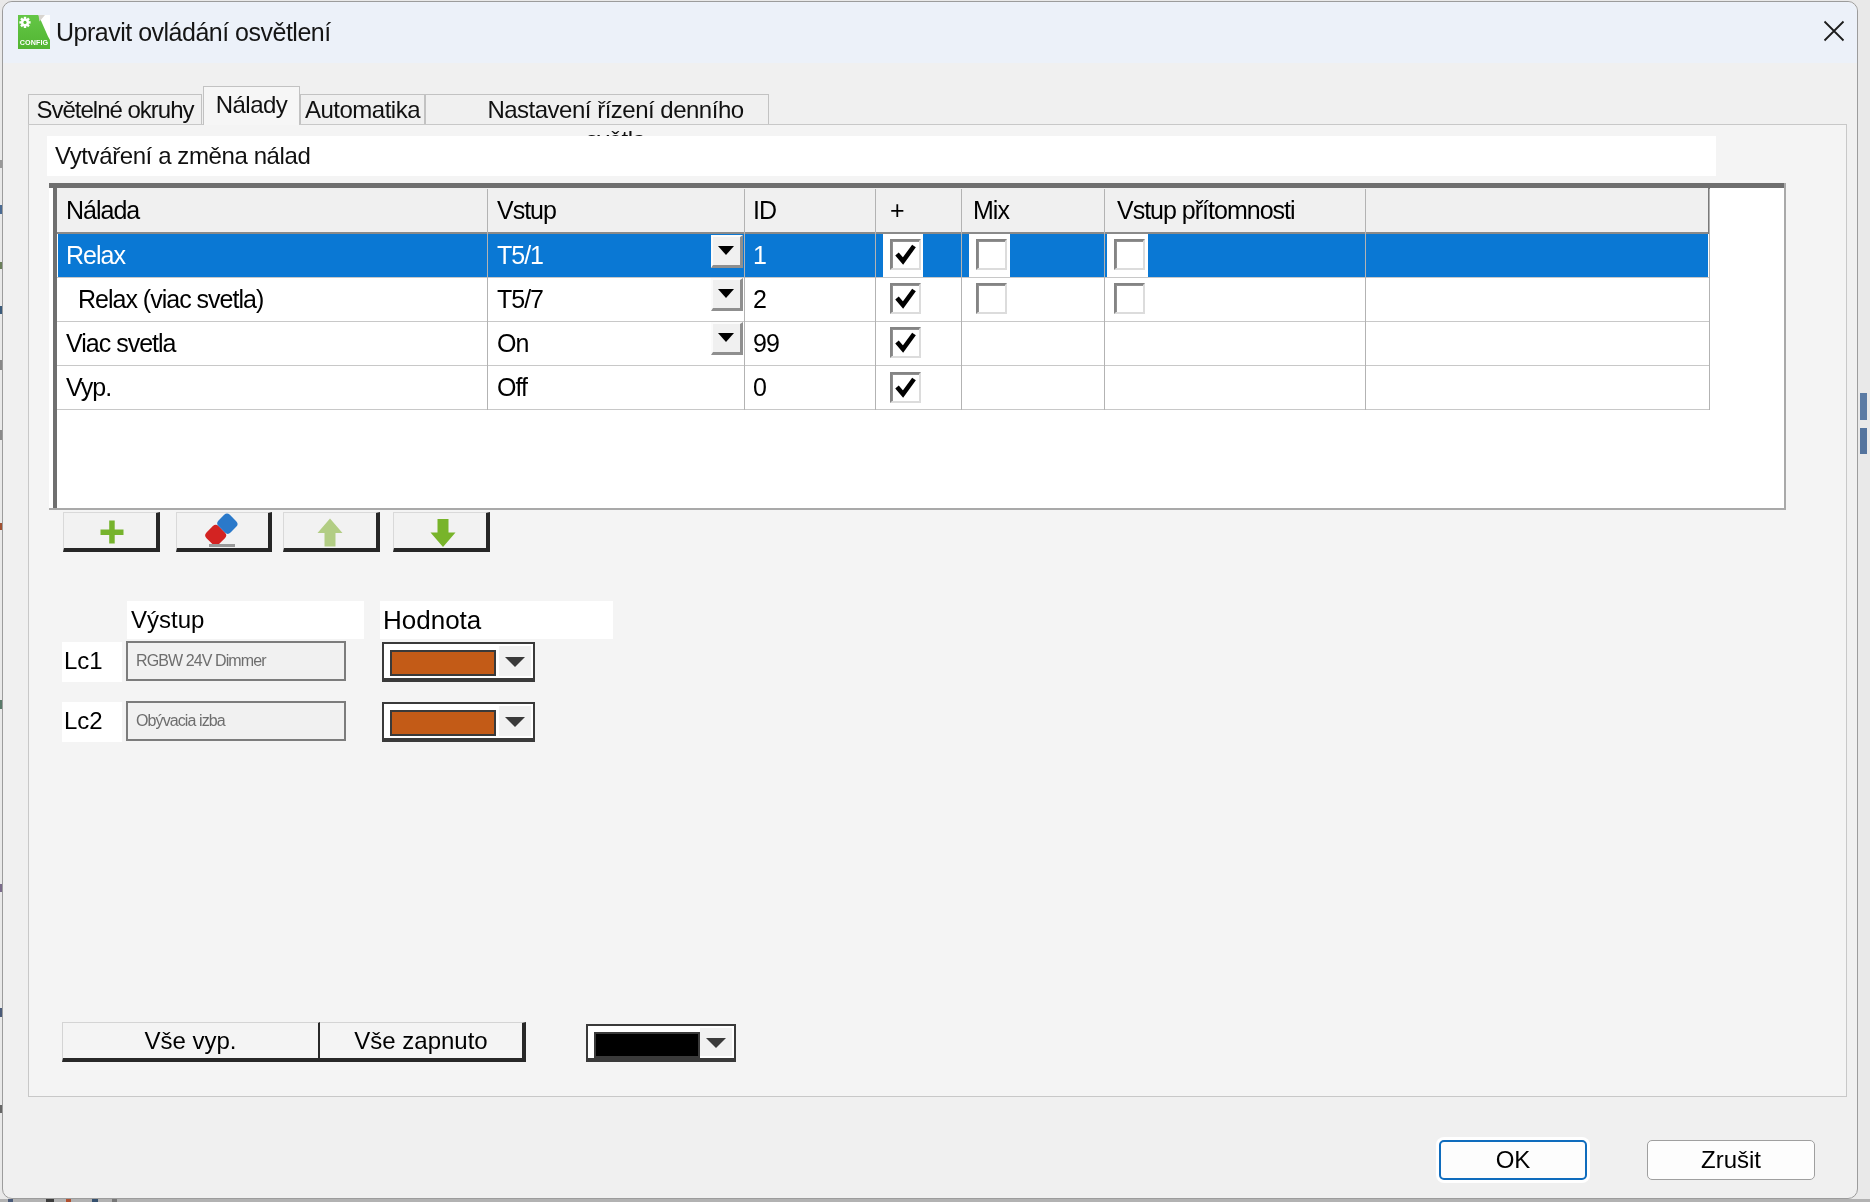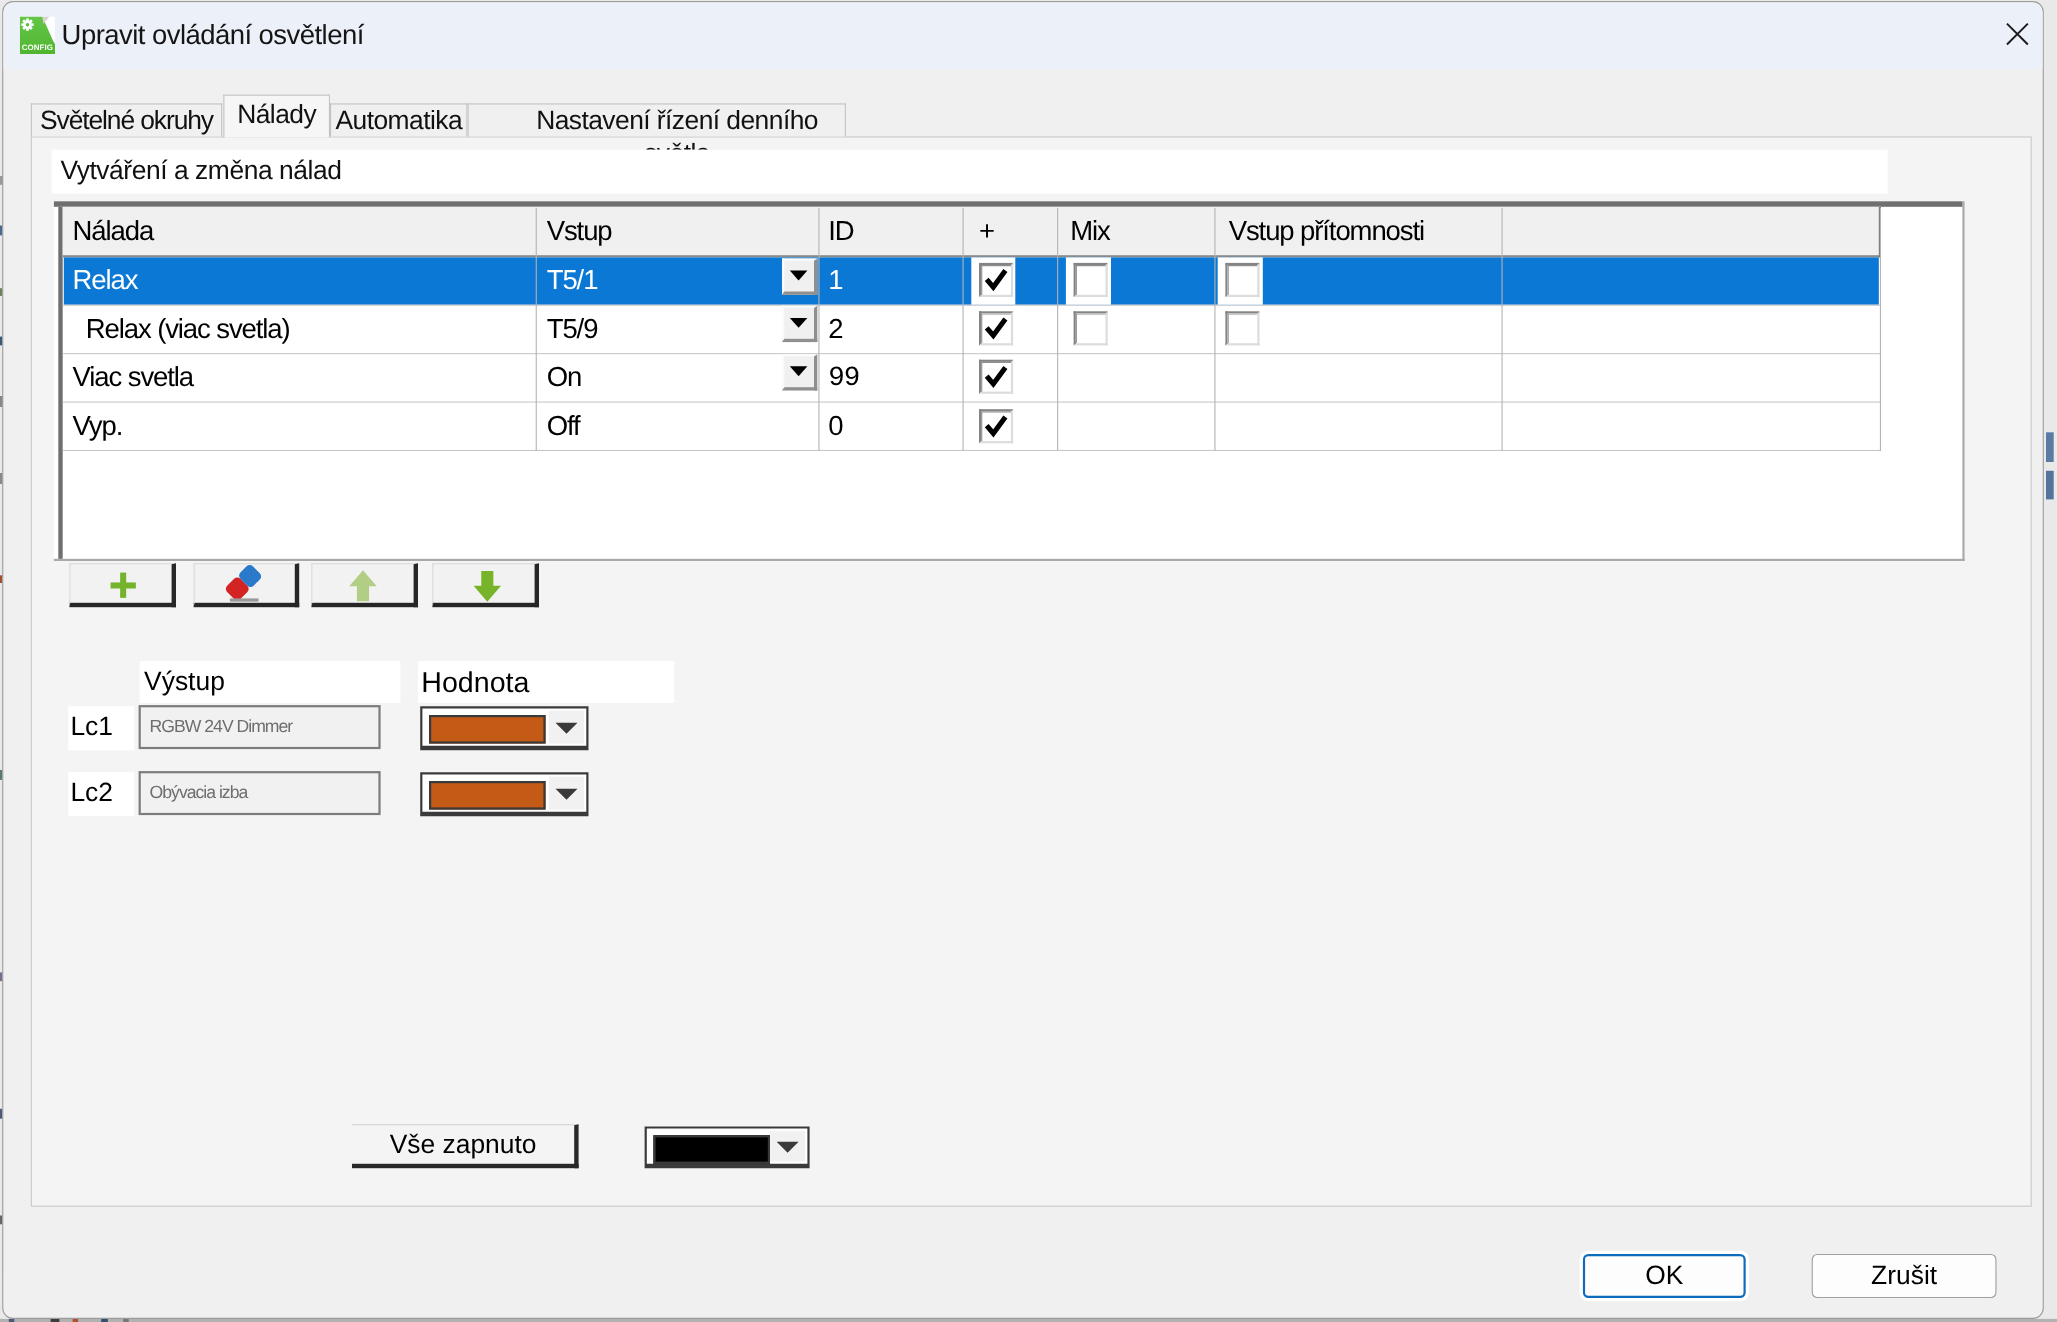--- a/index.html
+++ b/index.html
@@ -124,25 +124,25 @@
   <div class="abs csep" style="left:875px;"></div>
   <div class="abs csep" style="left:961px;"></div>
   <div class="abs csep" style="left:1104px;"></div>
   <div class="abs csep" style="left:1365px;"></div>
   <div class="abs csep" style="left:1709px;"></div>
 
   <div class="abs txt cell selc" style="left:66px;top:234px;">Relax</div>
   <div class="abs txt cell selc" style="left:497px;top:234px;">T5/1</div>
   <div class="abs txt cell selc" style="left:753px;top:234px;">1</div>
   <div class="abs txt cell" style="left:78px;top:278px;">Relax (viac svetla)</div>
-  <div class="abs txt cell" style="left:497px;top:278px;">T5/9</div>
+  <div class="abs txt cell" style="left:497px;top:278px;">T5/7</div>
   <div class="abs txt cell" style="left:753px;top:278px;">2</div>
   <div class="abs txt cell" style="left:66px;top:322px;">Viac svetla</div>
   <div class="abs txt cell" style="left:497px;top:322px;">On</div>
-  <div class="abs txt cell" style="left:753px;top:322px;font-family:Liberation Mono, monospace;">99</div>
+  <div class="abs txt cell" style="left:753px;top:322px;">99</div>
   <div class="abs txt cell" style="left:66px;top:366px;">Vyp.</div>
   <div class="abs txt cell" style="left:497px;top:366px;">Off</div>
   <div class="abs txt cell" style="left:753px;top:366px;">0</div>
 
   <div class="abs cbtn" style="left:711px;top:235px;"><svg width="26" height="27" viewBox="0 0 26 27">
           <polygon points="5,9 21,9 13,18" fill="#000"></polygon>
         </svg></div>
   <div class="abs cbtn" style="left:711px;top:278px;"><svg width="26" height="27" viewBox="0 0 26 27">
           <polygon points="5,9 21,9 13,18" fill="#000"></polygon>
         </svg></div>
@@ -220,20 +220,21 @@
   </div>
   <div class="abs cdd" style="left:382px;top:702px;width:153px;height:40px;">
     <div class="sw" style="background:#c35b17;"></div>
     <div class="db">
           <svg width="30" height="30" viewBox="0 0 30 30">
             <polygon points="5,11 25,11 15,21" fill="#3a3a3a"></polygon>
           </svg>
         </div>
   </div>
 
+  <div class="abs bbtn" style="left:62px;top:1022px;width:258px;border-right:2px solid #282828;">Vše vyp.</div>
   <div class="abs bbtn" style="left:320px;top:1022px;width:206px;border-left:none;border-right:4px solid #282828;">Vše zapnuto</div>
   <div class="abs cdd" style="left:586px;top:1024px;width:150px;height:38px;">
     <div class="sw" style="background:#000000;"></div>
     <div class="db">
           <svg width="30" height="30" viewBox="0 0 30 30">
             <polygon points="5,11 25,11 15,21" fill="#3a3a3a"></polygon>
           </svg>
         </div>
   </div>
 

